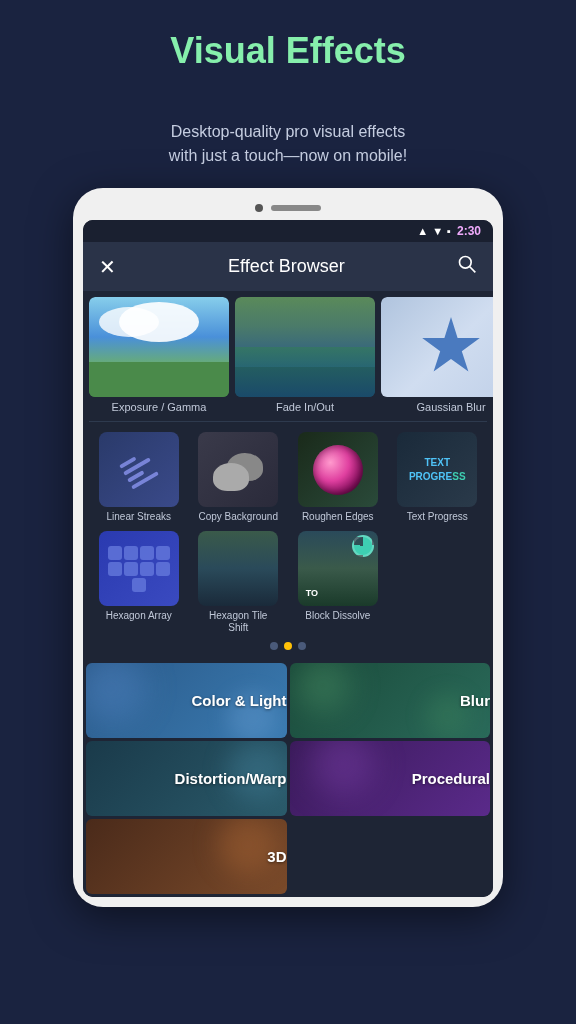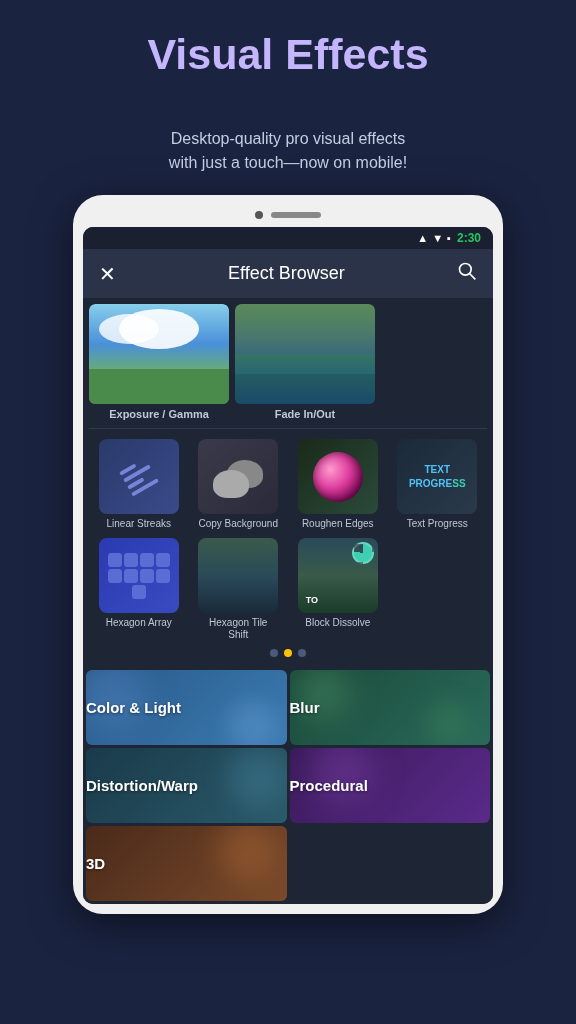--- a/index.html
+++ b/index.html
@@ -12,22 +12,22 @@
       display: flex;
       flex-direction: column;
       align-items: center;
     }
     .header-section {
       width: 100%;
       text-align: center;
       padding: 30px 40px 20px;
     }
     .main-title {
-      color: #c4b5fd;
-      font-size: 43px;
+      color: #86efac;
+      font-size: 36px;
       font-weight: bold;
       margin-bottom: 12px;
     }
     .subtitle {
       color: #c5cde0;
       font-size: 16px;
       line-height: 1.5;
       margin-top: 48px;
     }
     .phone-wrapper {
@@ -73,21 +73,21 @@
     .status-icons {
       display: flex;
       align-items: center;
       gap: 4px;
     }
     .signal-icon, .wifi-icon, .battery-icon {
       color: white;
       font-size: 11px;
     }
     .status-time {
-      color: #22c55e;
+      color: #f0abfc;
       font-size: 12px;
       font-weight: bold;
     }
     .app-bar {
       background: #2a3348;
       display: flex;
       align-items: center;
       justify-content: space-between;
       padding: 12px 16px;
     }
@@ -108,21 +108,20 @@
       overflow: hidden;
       background: #1e2535;
       padding: 6px 6px 8px;
       gap: 6px;
     }
     .effect-card-large {
       flex: 0 0 140px;
       border-radius: 6px;
       overflow: hidden;
       position: relative;
-      font-weight: bold;
     }
     .effect-thumb {
       width: 100%;
       height: 100px;
       border-radius: 6px;
       position: relative;
       overflow: hidden;
     }
     .thumb-sky {
       background: linear-gradient(180deg, #87ceeb 0%, #4a90d9 40%, #6baf6b 70%, #3a7a3a 100%);
@@ -338,21 +337,21 @@
       grid-template-columns: 1fr 1fr;
       gap: 3px;
       padding: 3px;
       background: #1e2535;
     }
     .category-card {
       height: 75px;
       border-radius: 6px;
       display: flex;
       align-items: center;
-      justify-content: flex-start;
+      justify-content: flex-end;
       position: relative;
       overflow: hidden;
       cursor: pointer;
     }
     .cat-color-light {
       background: linear-gradient(135deg, #2a5a8a 0%, #3a7ab0 100%);
     }
     .cat-color-drawing {
       background: linear-gradient(135deg, #1a3a5a 0%, #2a4a7a 100%);
     }
@@ -426,20 +425,26 @@
       </div>
 
       <div class="effect-card-large">
         <div class="effect-thumb thumb-lake">
           <div style="position:absolute;bottom:0;left:0;right:0;height:50px;background:linear-gradient(180deg,#2a6a5a,#1a4a6a);"></div>
           <div style="position:absolute;bottom:30px;left:0;right:0;height:20px;background:linear-gradient(180deg,#3a7a6a,#2a6a7a);opacity:0.7;"></div>
         </div>
         <div class="effect-label">Fade In/Out</div>
       </div>
 
+      <div class="effect-card-large">
+        <div class="effect-thumb thumb-star">
+          <div class="star-shape"></div>
+        </div>
+        <div class="effect-label">Gaussian Blur</div>
+      </div>
     </div>
 
     <div class="divider-line"></div>
 
     <div class="effects-grid-section">
       <div class="effects-grid">
 
         <div class="effect-item">
           <div class="effect-thumb-small thumb-linear">
             <div class="linear-streaks">

